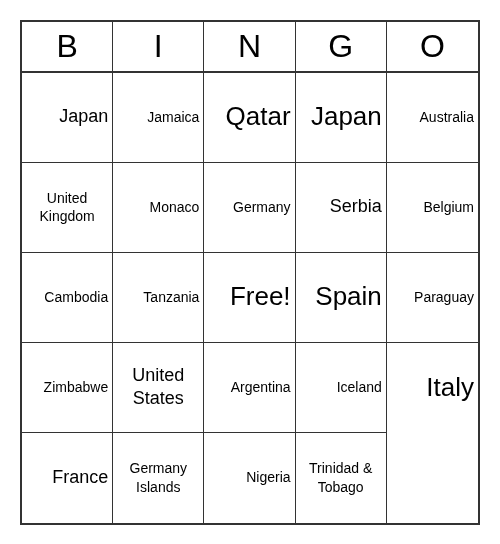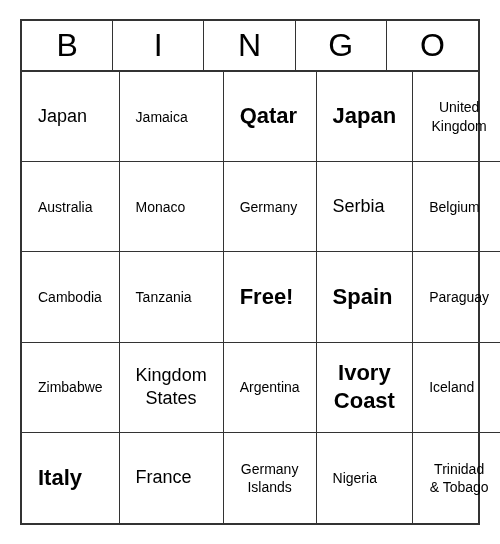--- a/index.html
+++ b/index.html
@@ -40,42 +40,42 @@
       display: grid;
       grid-template-columns: repeat(5, 1fr);
       grid-template-rows: repeat(5, 1fr);
     }
 
     .bingo-cell {
       border-right: 1px solid #333;
       border-bottom: 1px solid #333;
       display: flex;
       align-items: center;
-      justify-content: flex-start;
+      justify-content: flex-end;
       text-align: center;
-      padding: 16px;
+      padding: 4px;
       min-height: 90px;
     }
 
     .bingo-cell:nth-child(5n) {
       border-right: none;
     }
 
     .bingo-cell:nth-last-child(-n+5) {
       border-bottom: none;
     }
 
     .cell-text {
       font-size: 13px;
       line-height: 1.3;
     }
 
     .cell-text.large {
-      font-size: 22px;
-      font-weight: bold;
+      font-size: 26px;
+      font-weight: normal;
     }
 
     .cell-text.medium {
       font-size: 18px;
     }
 
     .cell-text.small {
       font-size: 14px;
     }
   </style>
@@ -97,24 +97,24 @@
       <div class="bingo-cell">
         <span class="cell-text small">Jamaica</span>
       </div>
       <div class="bingo-cell">
         <span class="cell-text large">Qatar</span>
       </div>
       <div class="bingo-cell">
         <span class="cell-text large">Japan</span>
       </div>
       <div class="bingo-cell">
-        <span class="cell-text small">United Kingdom</span>
+        <span class="cell-text small">Australia</span>
       </div>
       <div class="bingo-cell">
-        <span class="cell-text small">Australia</span>
+        <span class="cell-text small">United Kingdom</span>
       </div>
       <div class="bingo-cell">
         <span class="cell-text small">Monaco</span>
       </div>
       <div class="bingo-cell">
         <span class="cell-text small">Germany</span>
       </div>
       <div class="bingo-cell">
         <span class="cell-text medium">Serbia</span>
       </div>
@@ -133,27 +133,24 @@
       <div class="bingo-cell">
         <span class="cell-text large">Spain</span>
       </div>
       <div class="bingo-cell">
         <span class="cell-text small">Paraguay</span>
       </div>
       <div class="bingo-cell">
         <span class="cell-text small">Zimbabwe</span>
       </div>
       <div class="bingo-cell">
-        <span class="cell-text medium">Kingdom States</span>
+        <span class="cell-text medium">United States</span>
       </div>
       <div class="bingo-cell">
         <span class="cell-text small">Argentina</span>
-      </div>
-      <div class="bingo-cell">
-        <span class="cell-text large">Ivory Coast</span>
       </div>
       <div class="bingo-cell">
         <span class="cell-text small">Iceland</span>
       </div>
       <div class="bingo-cell">
         <span class="cell-text large">Italy</span>
       </div>
       <div class="bingo-cell">
         <span class="cell-text medium">France</span>
       </div>

